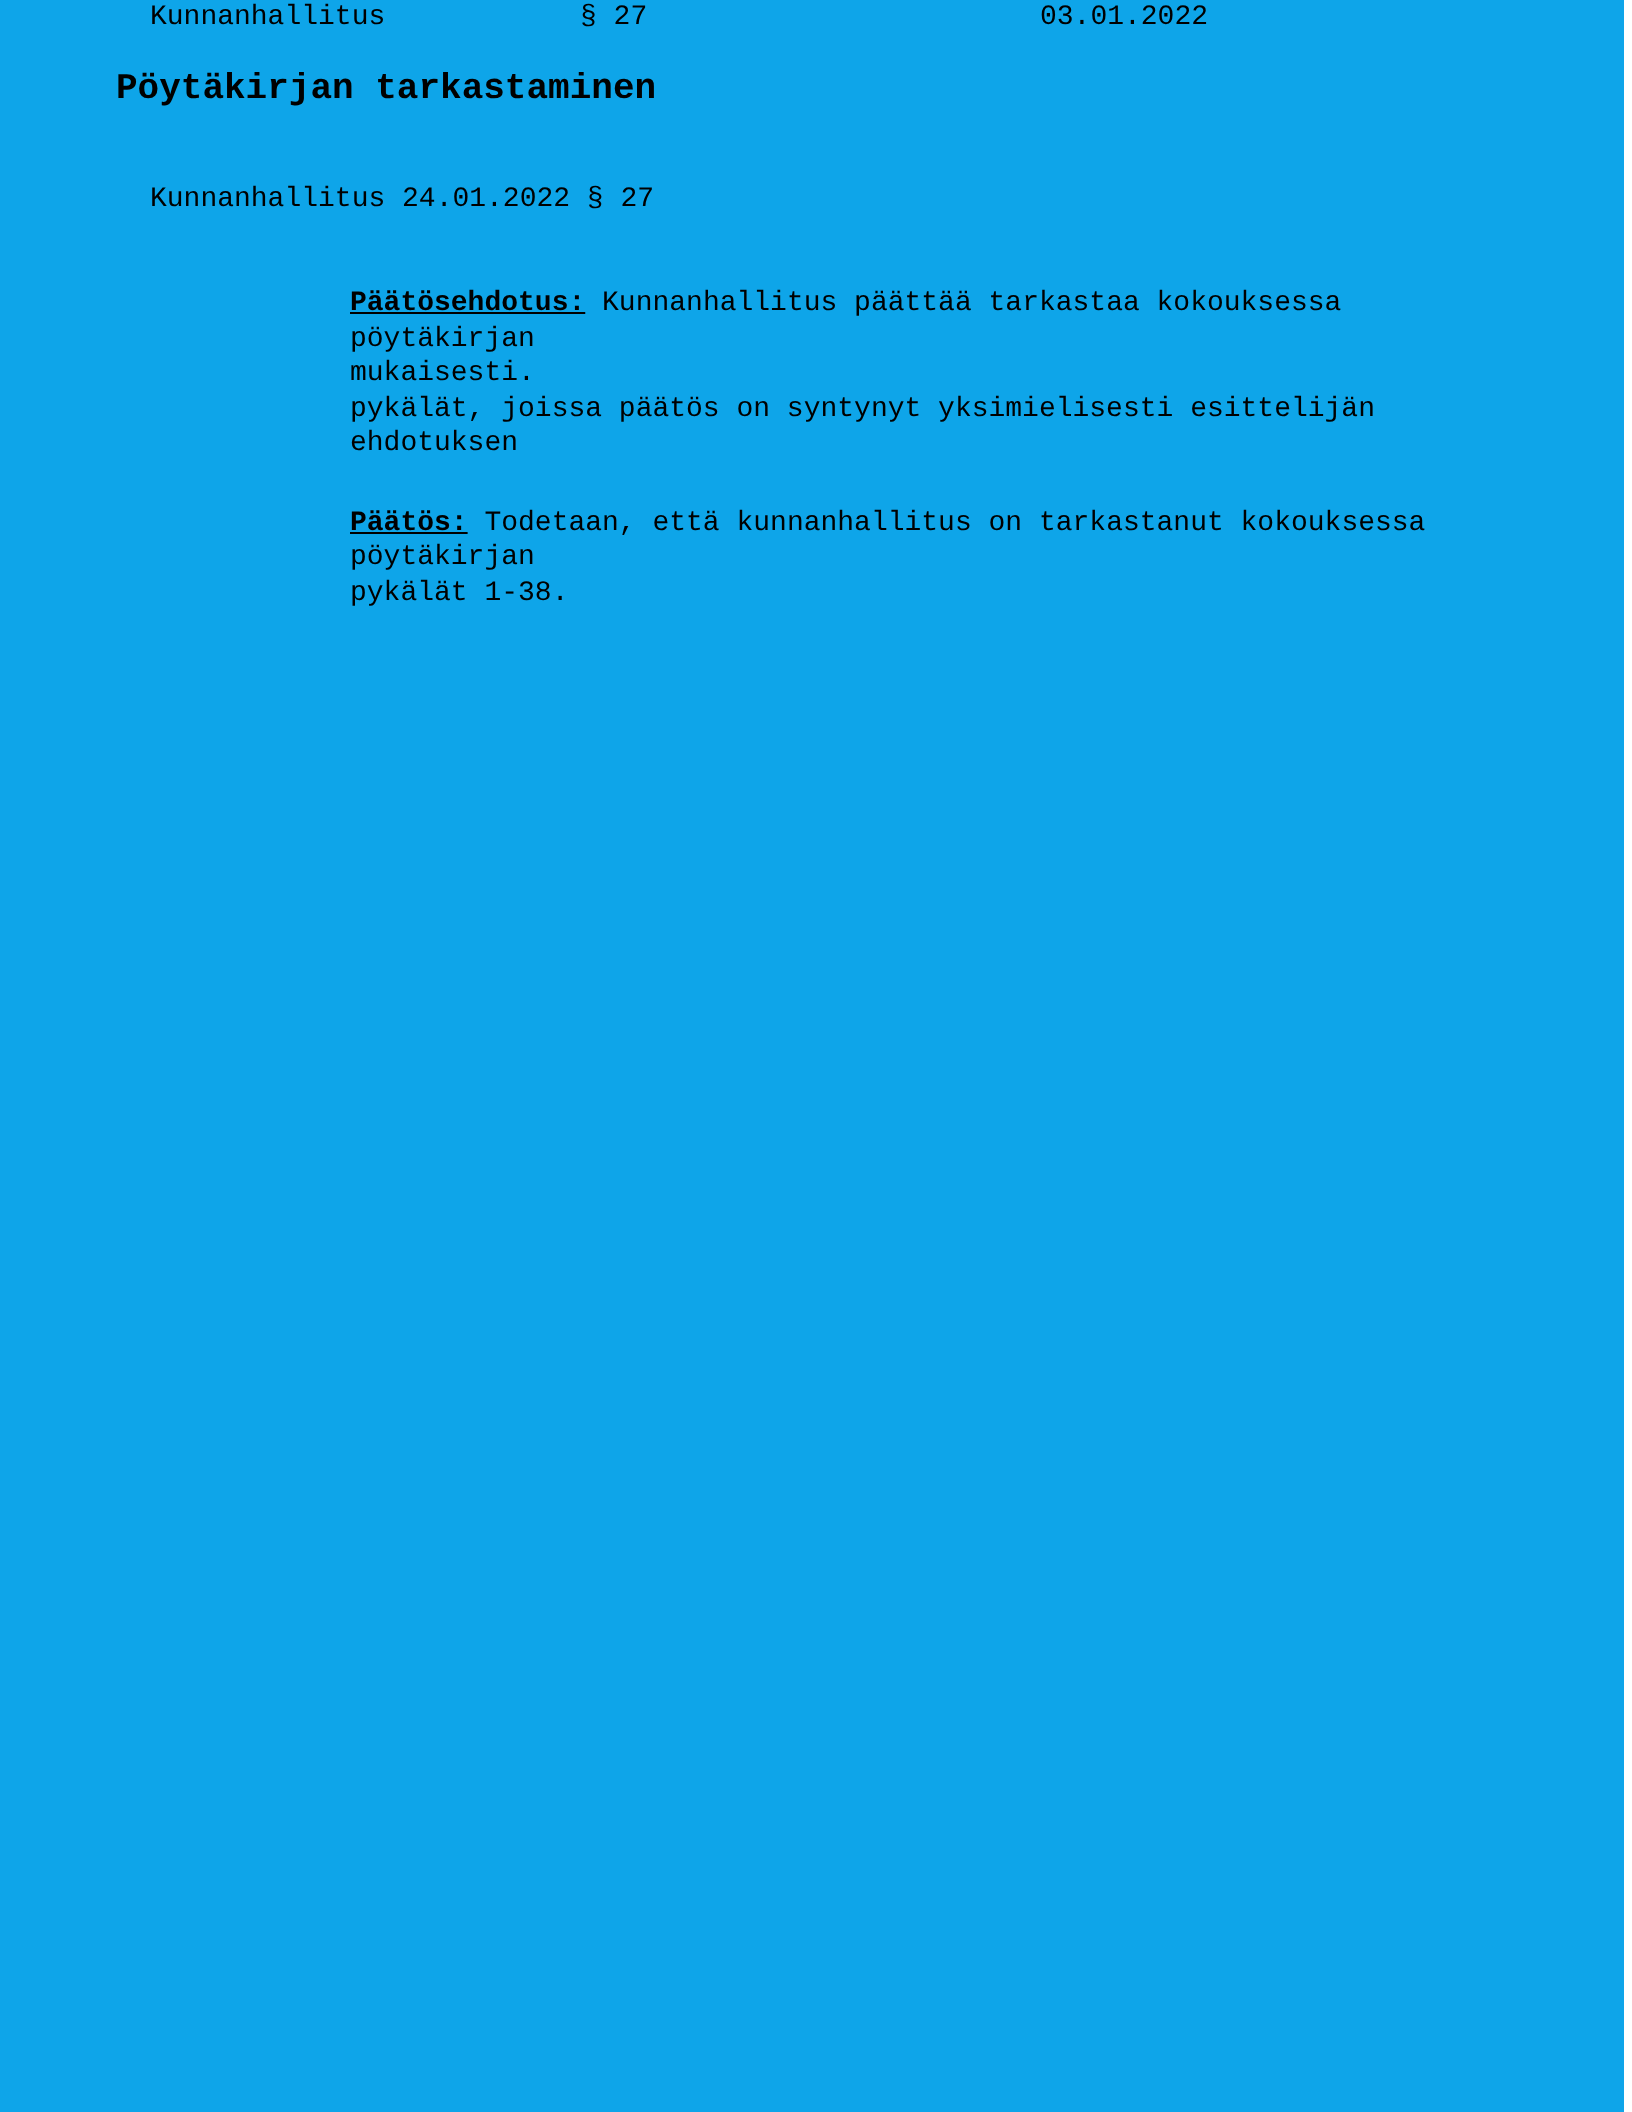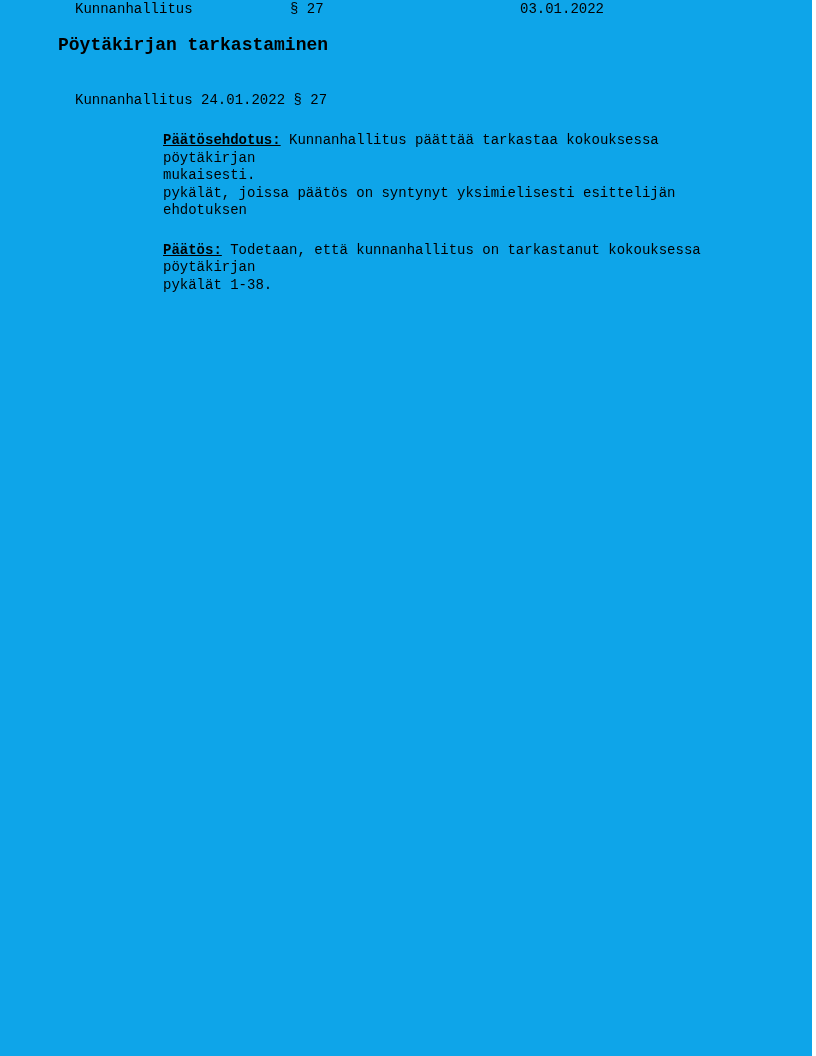--- a/index.html
+++ b/index.html
@@ -46,21 +46,21 @@
     line-height: 17px;
   }
   .doc-body {
     position: absolute;
     left: 163px;
     top: 132px;
     width: 580px;
     font-size: 14px;
     line-height: 17.5px;
   }
-  .para { margin: 0; }
+  .para { margin: 12px; }
   .para + .para { margin-top: 22px; }
   .line { display: block; }
   .lead {
     font-weight: bold;
     text-decoration: underline;
   }
 </style>
 </head>
 <body>
 

